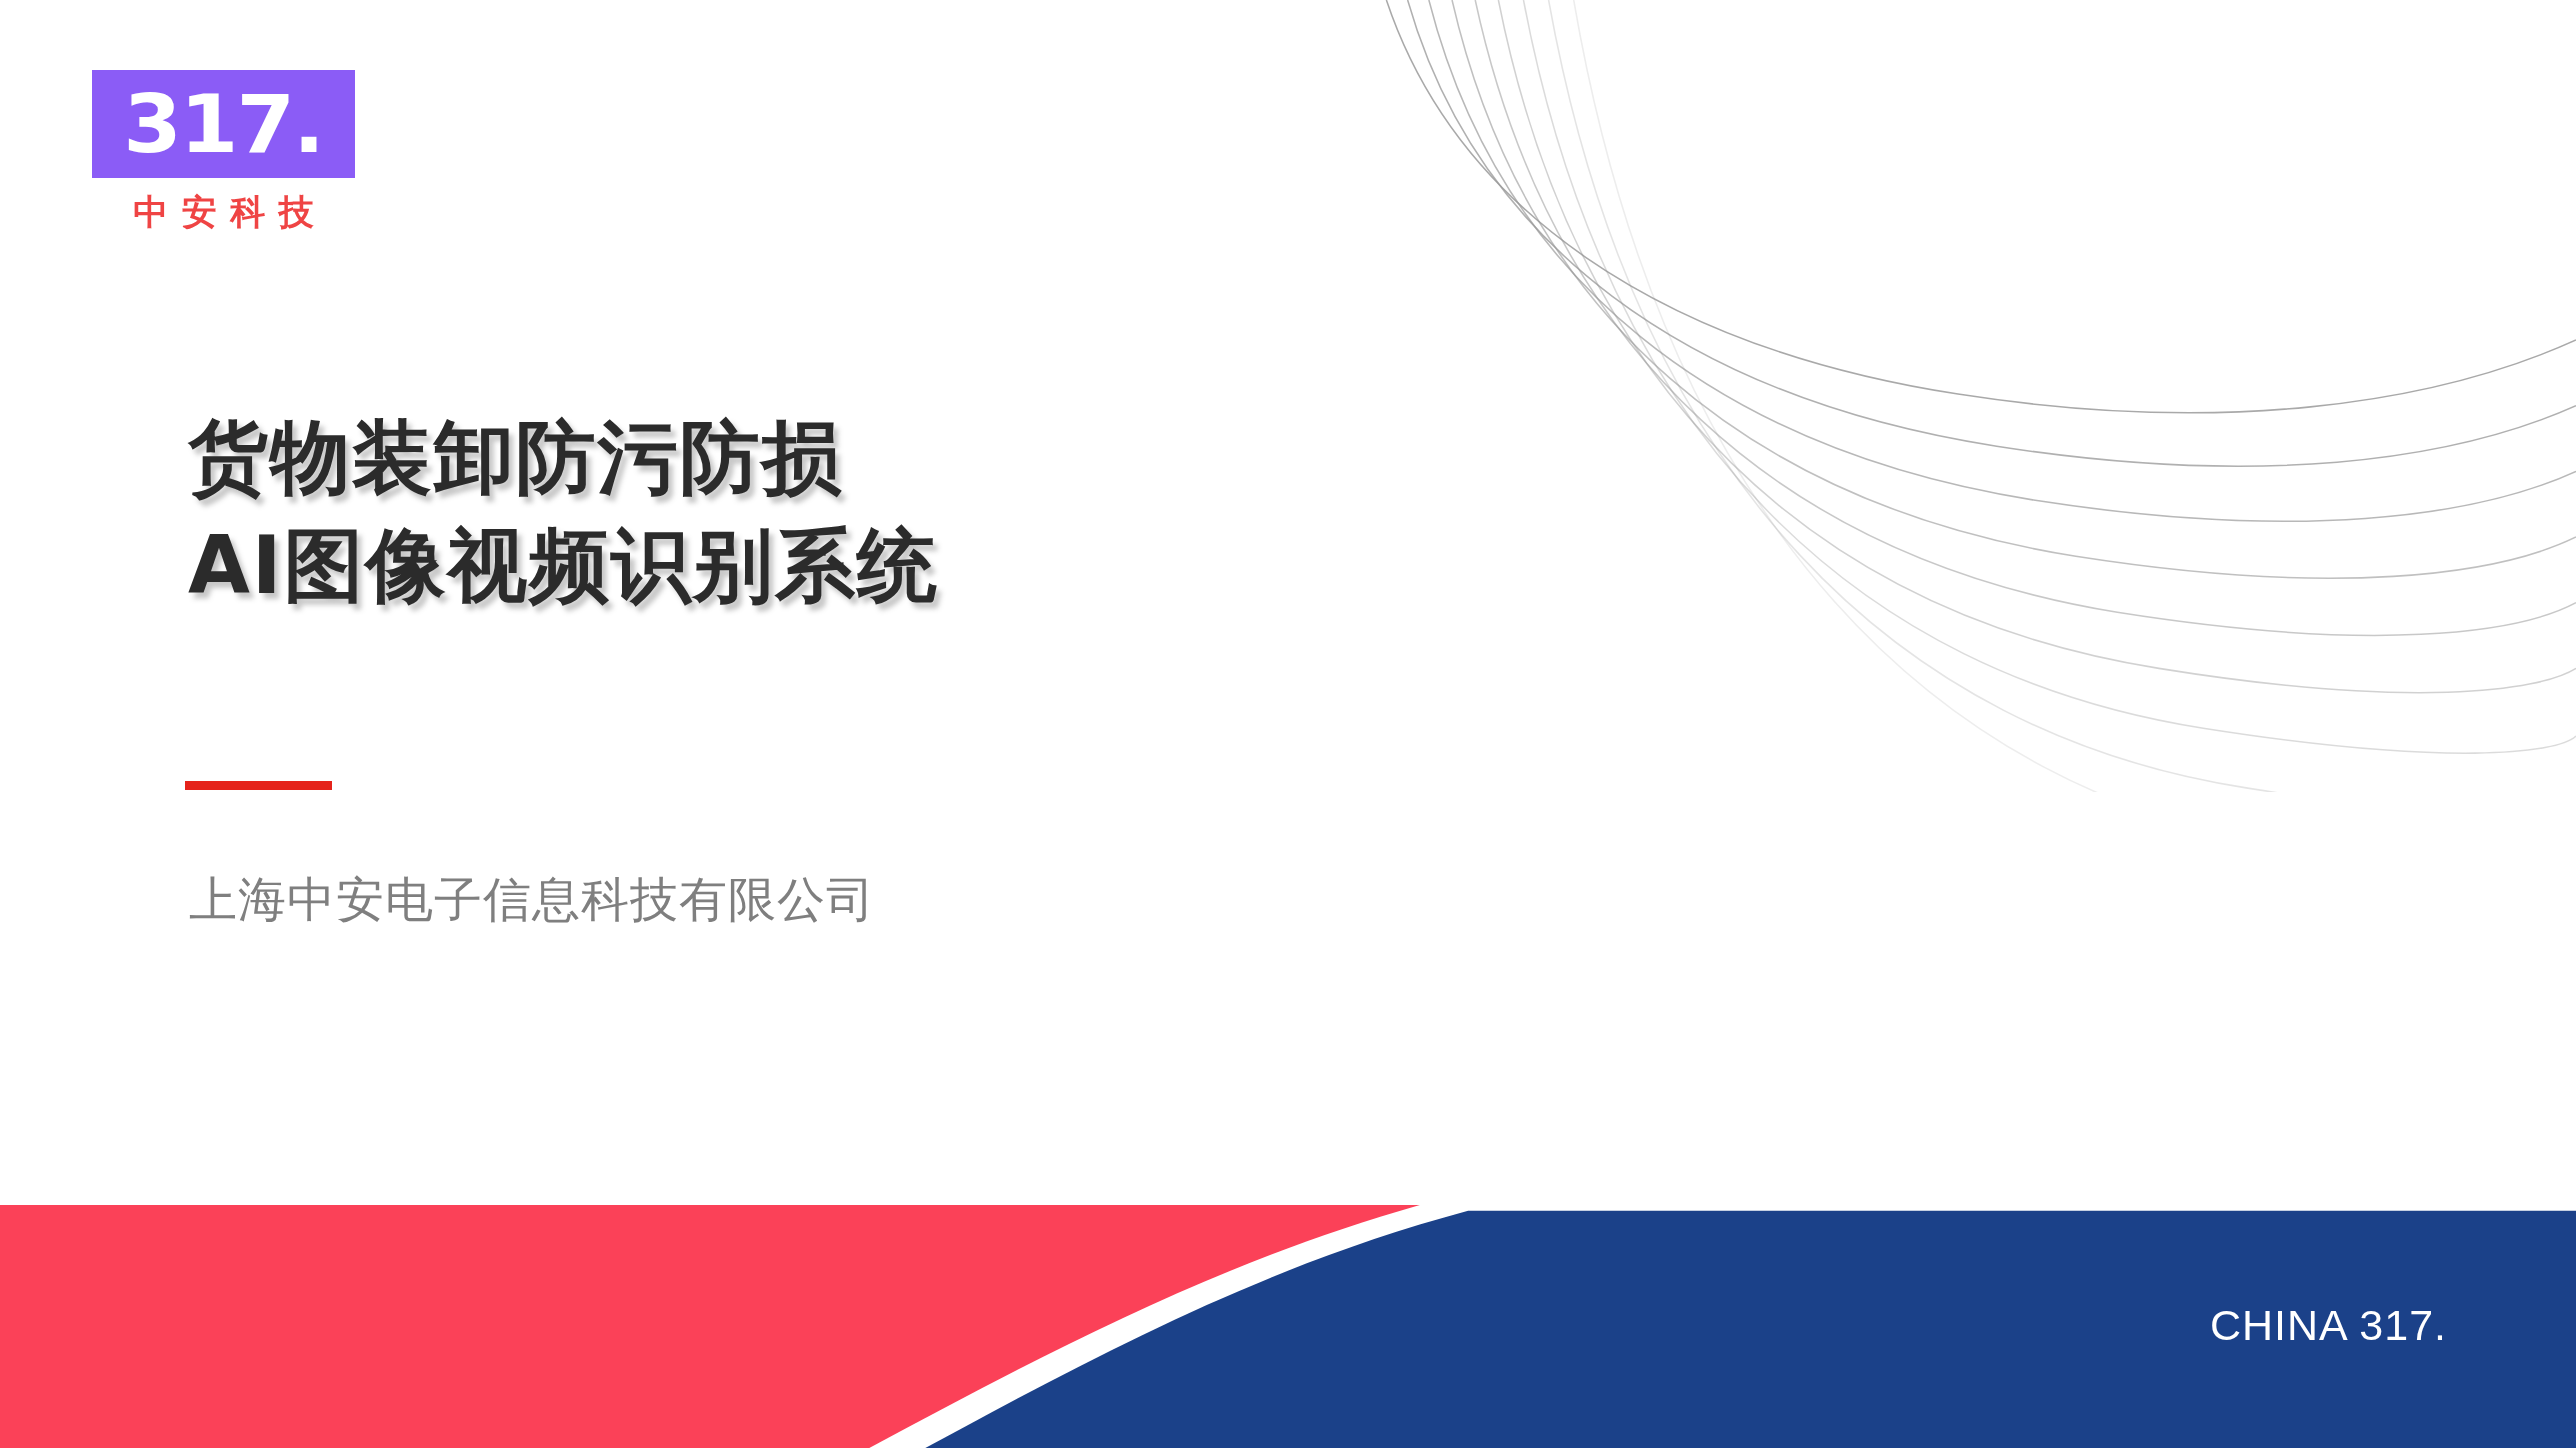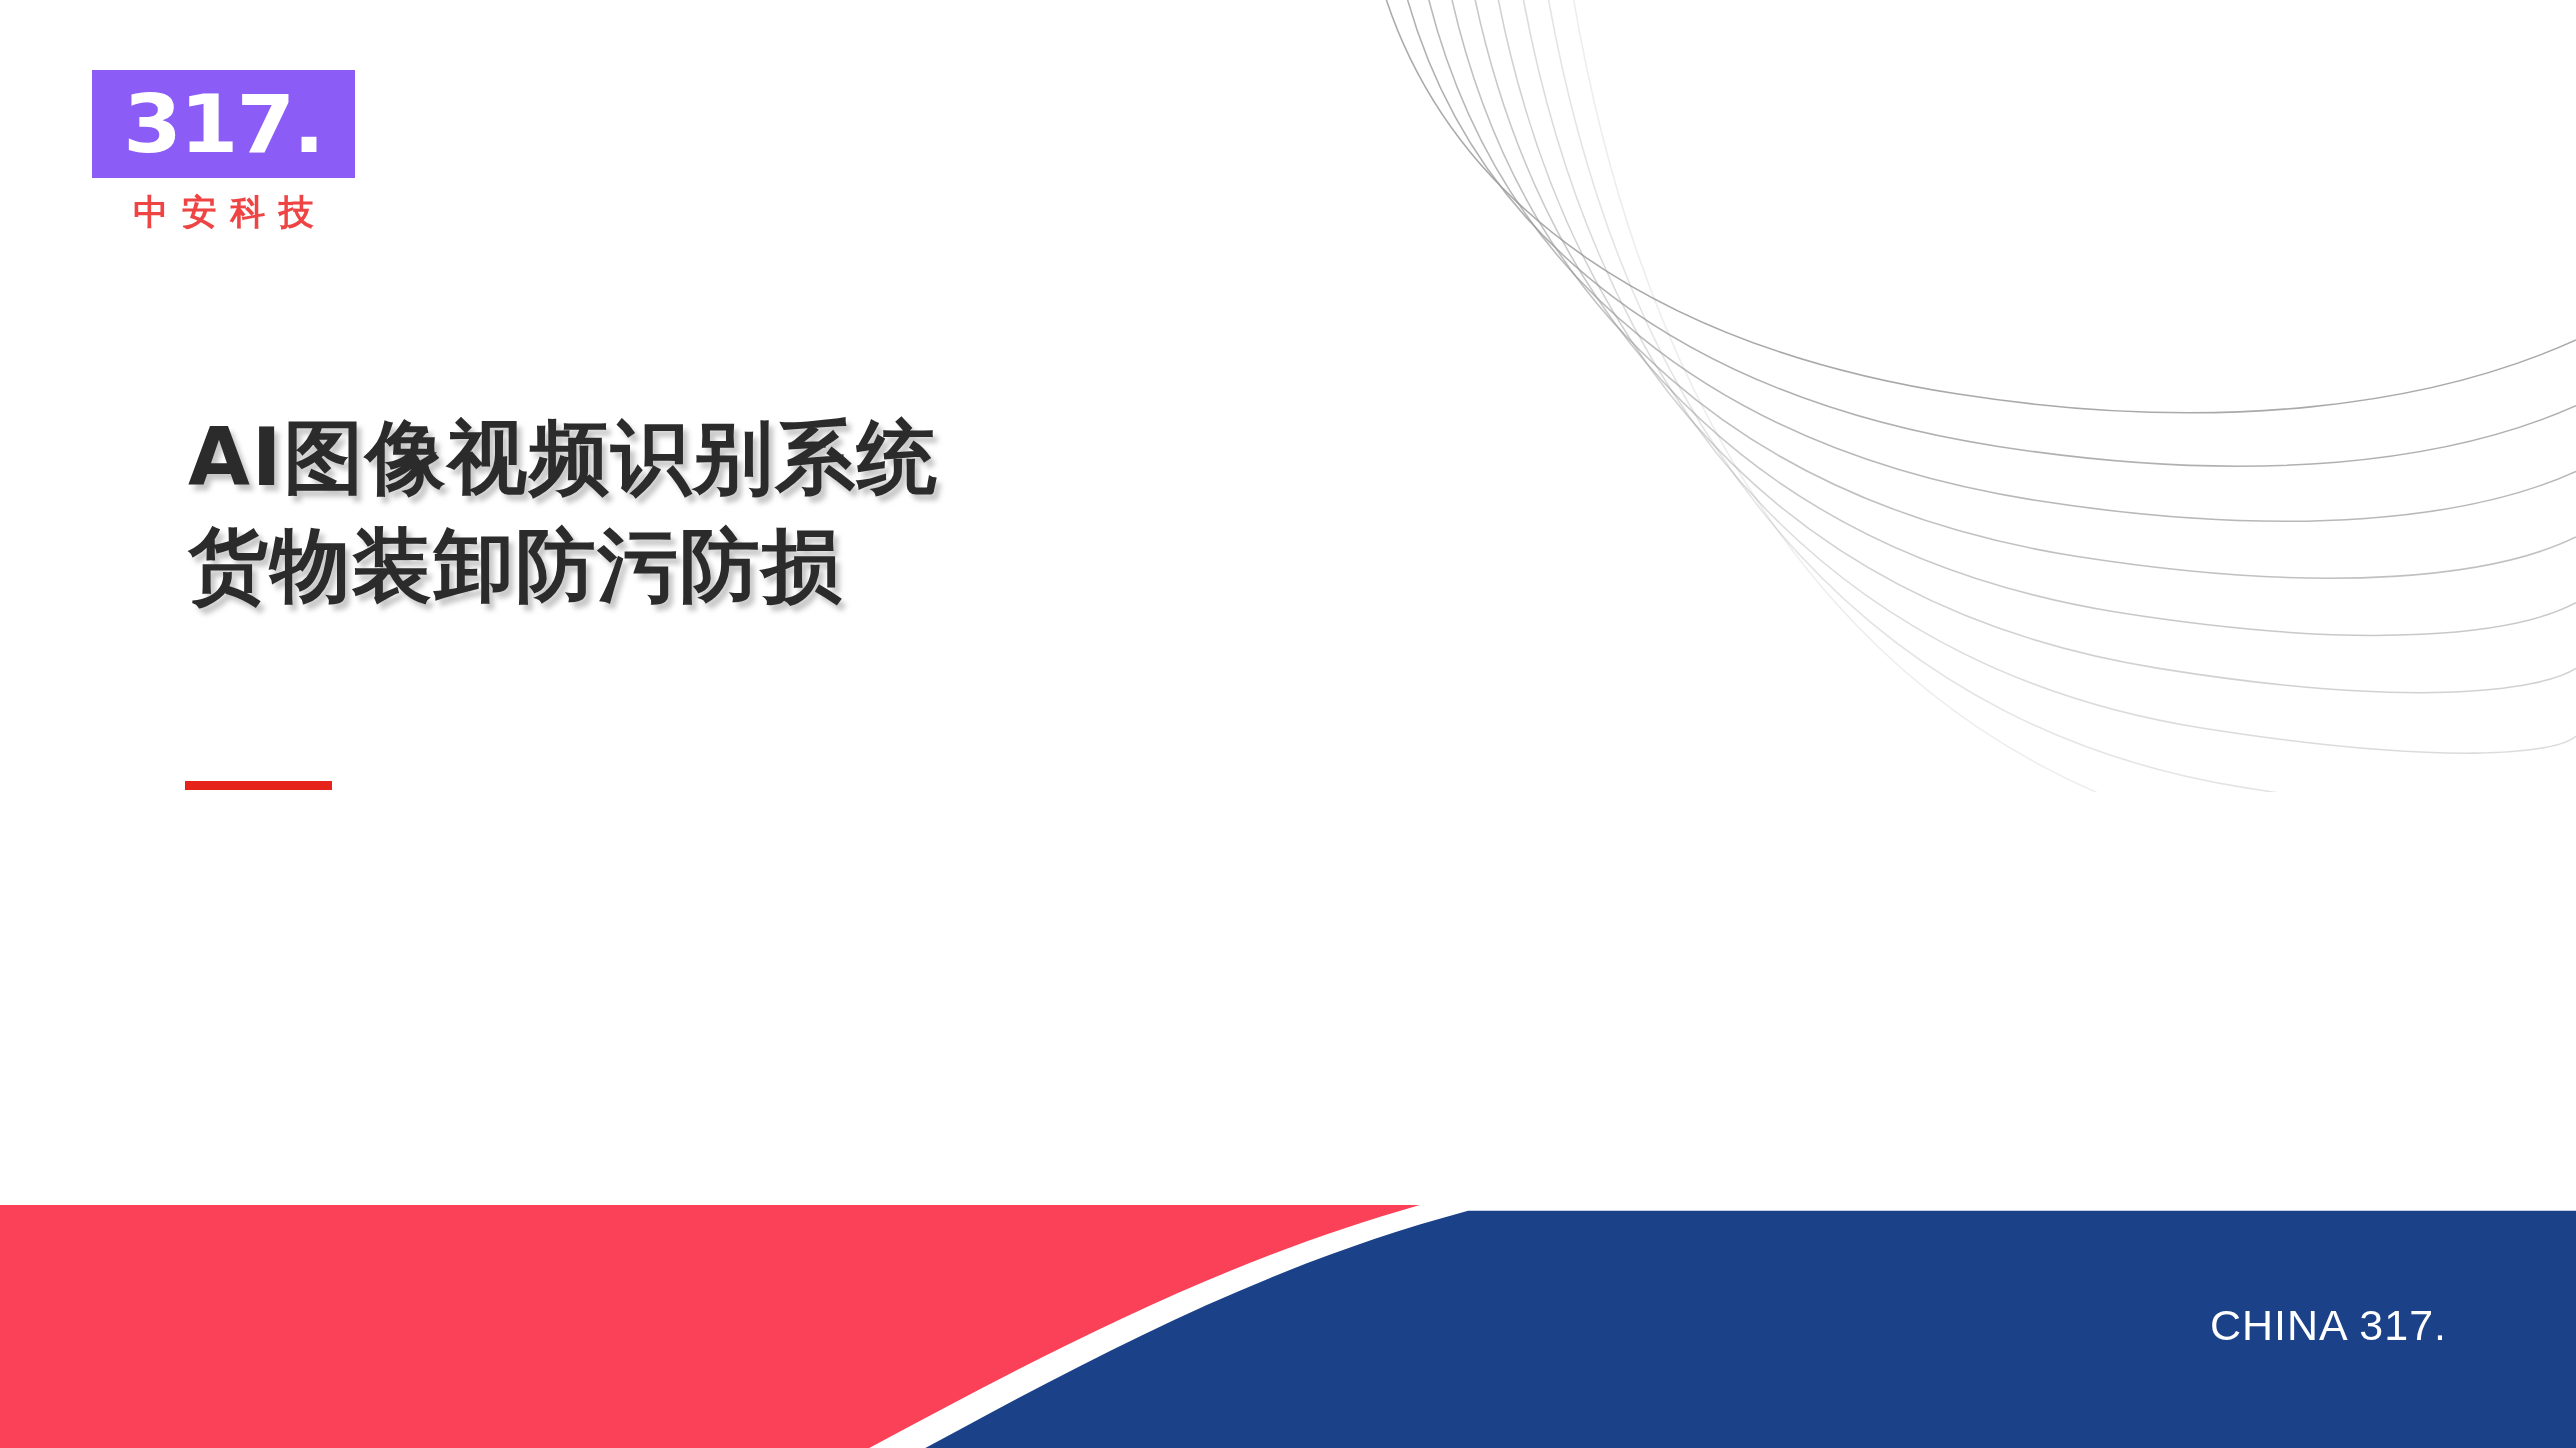--- a/index.html
+++ b/index.html
@@ -160,26 +160,27 @@
   </svg>
 
   <div id="logo-block">
     <div id="logo-mark">
       <span id="logo-mark-text">317.</span>
     </div>
     <div id="logo-sub">中安科技</div>
   </div>
 
   <div id="headline">
+    <div class="headline-line">货物装卸防污防损</div>
     <div class="headline-line">AI图像视频识别系统</div>
-    <div class="headline-line">货物装卸防污防损</div>
   </div>
 
   <div id="red-rule"></div>
 
+  <div id="company">上海中安电子信息科技有限公司</div>
 
   <div id="footer">
     <div id="footer-red"></div>
     <svg id="footer-svg" viewBox="0 0 2667 252" preserveAspectRatio="none">
 
       <path fill="#ffffff" d="M900,252 C1090,150 1260,60 1470,0 L2667,0 L2667,252 Z"></path>
 
       <path fill="#1B4189" d="M958,252 C1142,152 1312,62 1520,6 L2667,6 L2667,252 Z"></path>
     </svg>
   </div>

